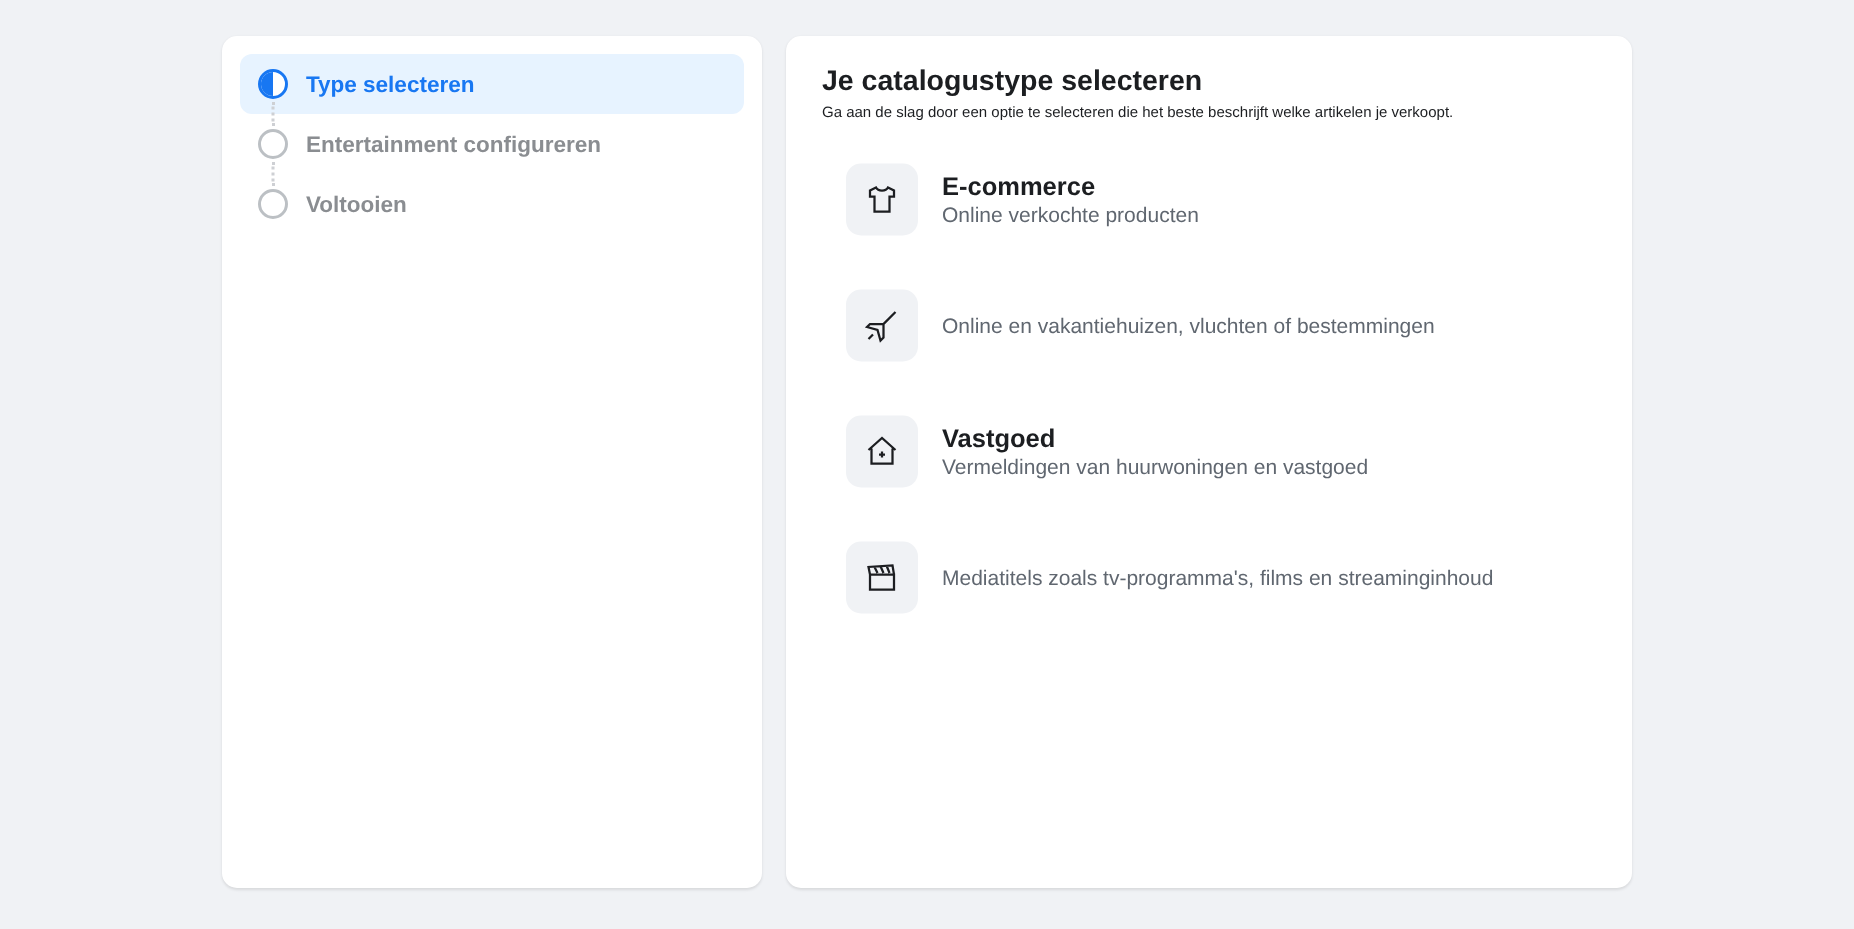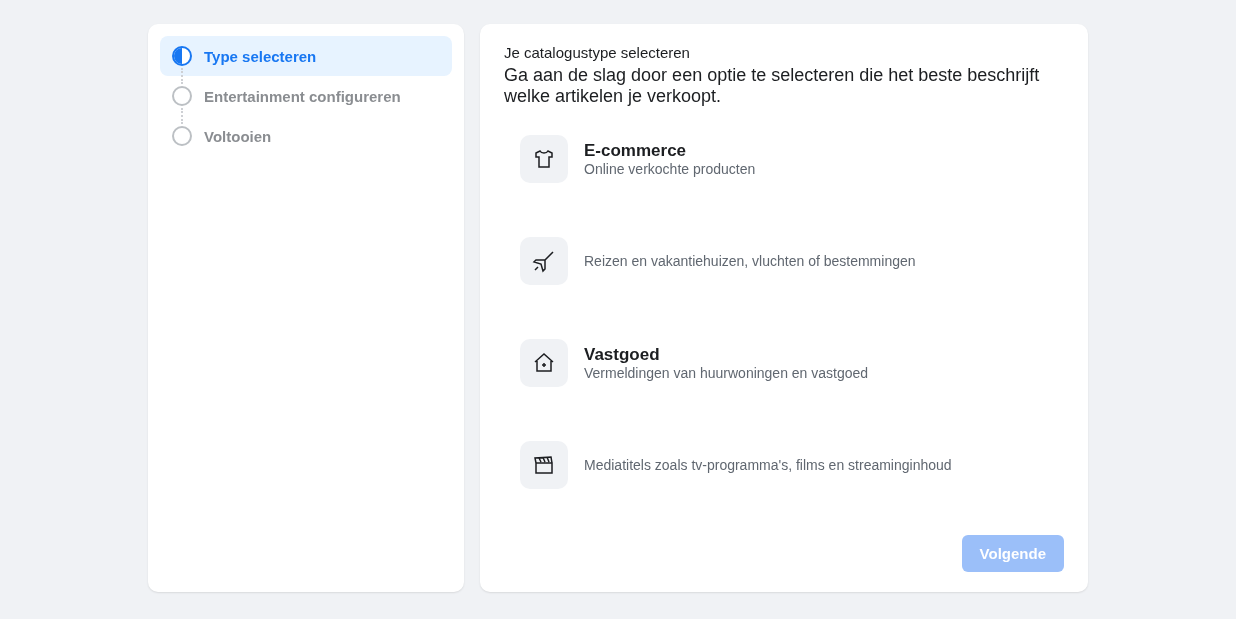--- a/index.html
+++ b/index.html
@@ -17,21 +17,21 @@
     .container {
       display: flex;
       gap: 16px;
       max-width: 940px;
       margin: 0 auto;
     }
     .sidebar {
       background: #fff;
       border-radius: 10px;
       box-shadow: 0 1px 2px rgba(0,0,0,0.1);
-      width: 316px;
+      width: 360px;
       padding: 12px;
       height: fit-content;
       min-height: 568px;
     }
     .step {
       display: flex;
       align-items: center;
       gap: 12px;
       padding: 10px 12px;
       border-radius: 8px;
@@ -87,34 +87,34 @@
       background: #fff;
       border-radius: 10px;
       box-shadow: 0 1px 2px rgba(0,0,0,0.1);
       flex: 1;
       padding: 20px 24px;
       display: flex;
       flex-direction: column;
       min-height: 568px;
     }
     .main-title {
-      font-size: 15px;
-      font-weight: 400;
+      font-size: 19px;
+      font-weight: 700;
       color: #1c1e21;
       margin-bottom: 4px;
     }
     .main-subtitle {
-      font-size: 18px;
+      font-size: 10px;
       color: #1c1e21;
       margin-bottom: 28px;
     }
     .options {
       display: flex;
       flex-direction: column;
-      gap: 54px;
+      gap: 36px;
       padding-left: 16px;
       flex: 1;
     }
     .option {
       display: flex;
       align-items: center;
       gap: 16px;
       cursor: pointer;
     }
     .option-icon {
@@ -200,21 +200,21 @@
         </div>
       </div>
 
       <div class="option">
         <div class="option-icon">
           <svg viewBox="0 0 24 24">
               <path d="M21 3 L13 11 L13 20 L11 22 L9 15 L2 13 L4 11 L13 11 L21 3 Z M3 21 L6 18"></path>
             </svg>
         </div>
         <div>
-          <div class="option-desc">Reizen en vakantiehuizen, vluchten of bestemmingen</div>
+          <div class="option-desc">Online en vakantiehuizen, vluchten of bestemmingen</div>
         </div>
       </div>
 
       <div class="option">
         <div class="option-icon">
           <svg viewBox="0 0 24 24">
               <path d="M3 11 L12 3 L21 11 M5 10 L5 20 L19 20 L19 10 M10 14 L14 14 M12 12 L12 16"></path>
             </svg>
         </div>
         <div>
@@ -230,17 +230,14 @@
               <path d="M4 10 L20 10 L20 20 L4 20 Z M4 10 L3 5 L19 4 L20 10 M7 5 L9 9 M11 4.5 L13 9 M15 4 L17 9"></path>
             </svg>
         </div>
         <div>
           <div class="option-desc">Mediatitels zoals tv-programma's, films en streaminginhoud</div>
         </div>
       </div>
 
     </div>
 
-    <div class="footer">
-      <button class="next-button">Volgende</button>
-    </div>
   </div>
 </div>
 
 </body></html>

